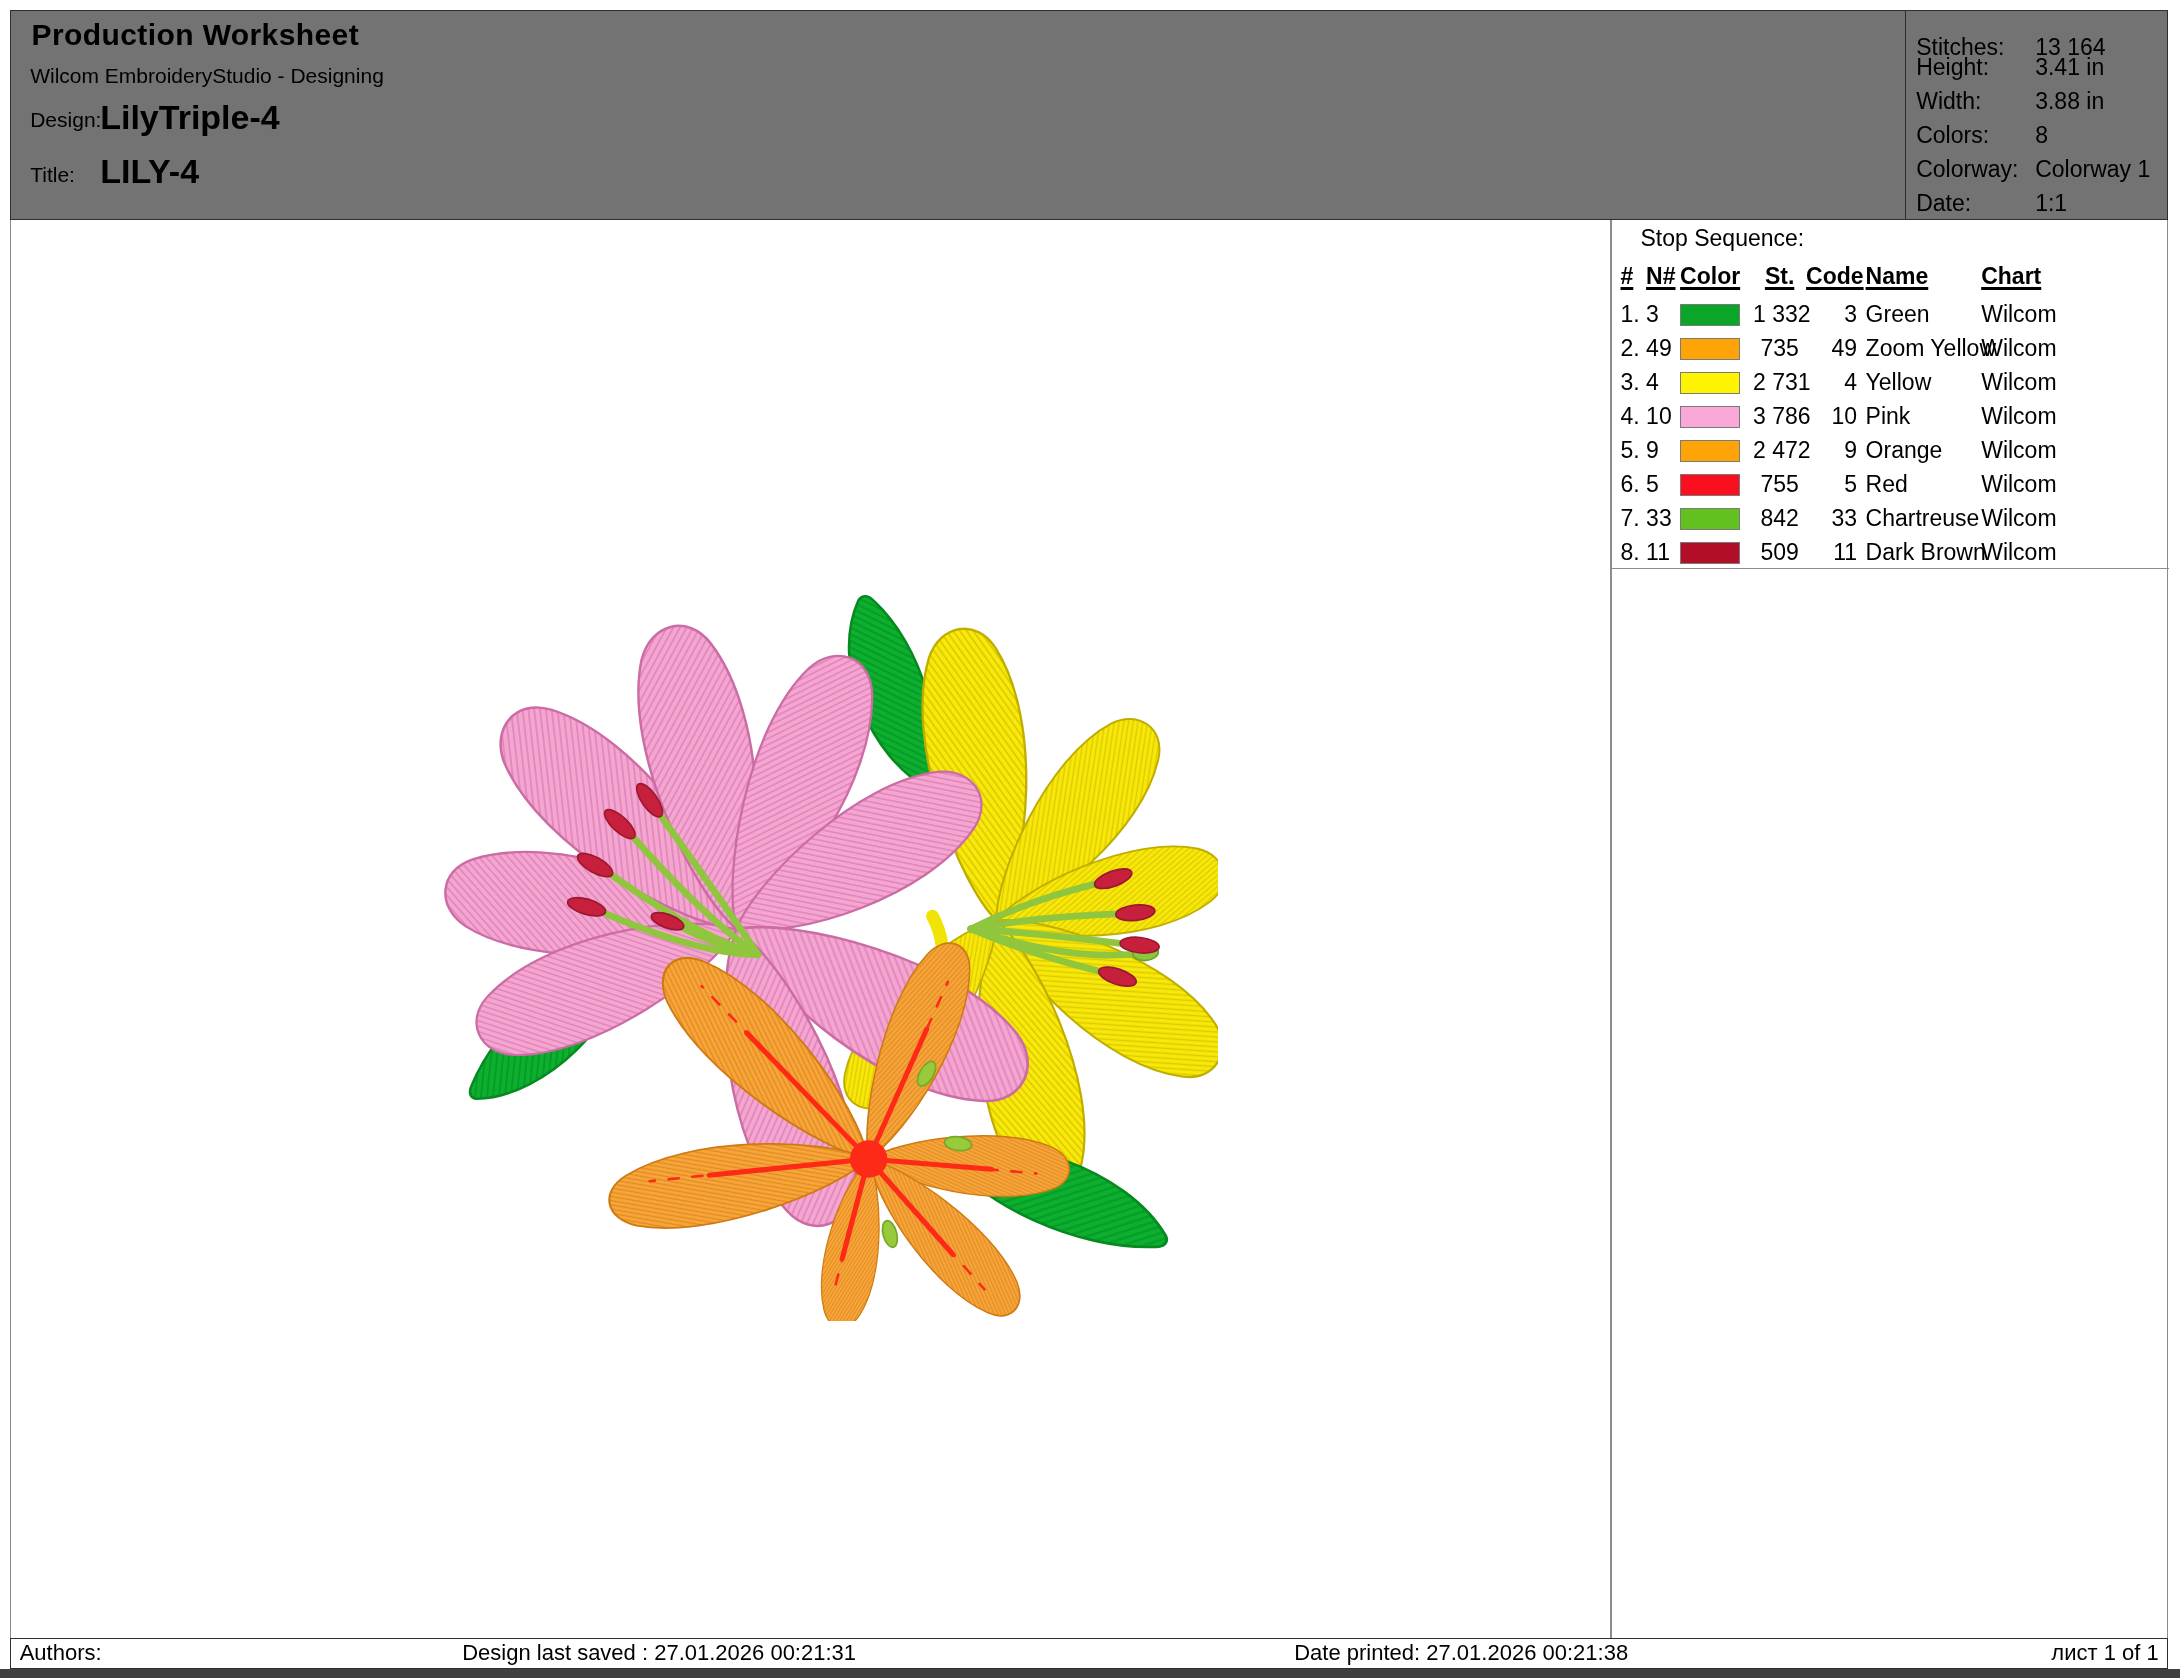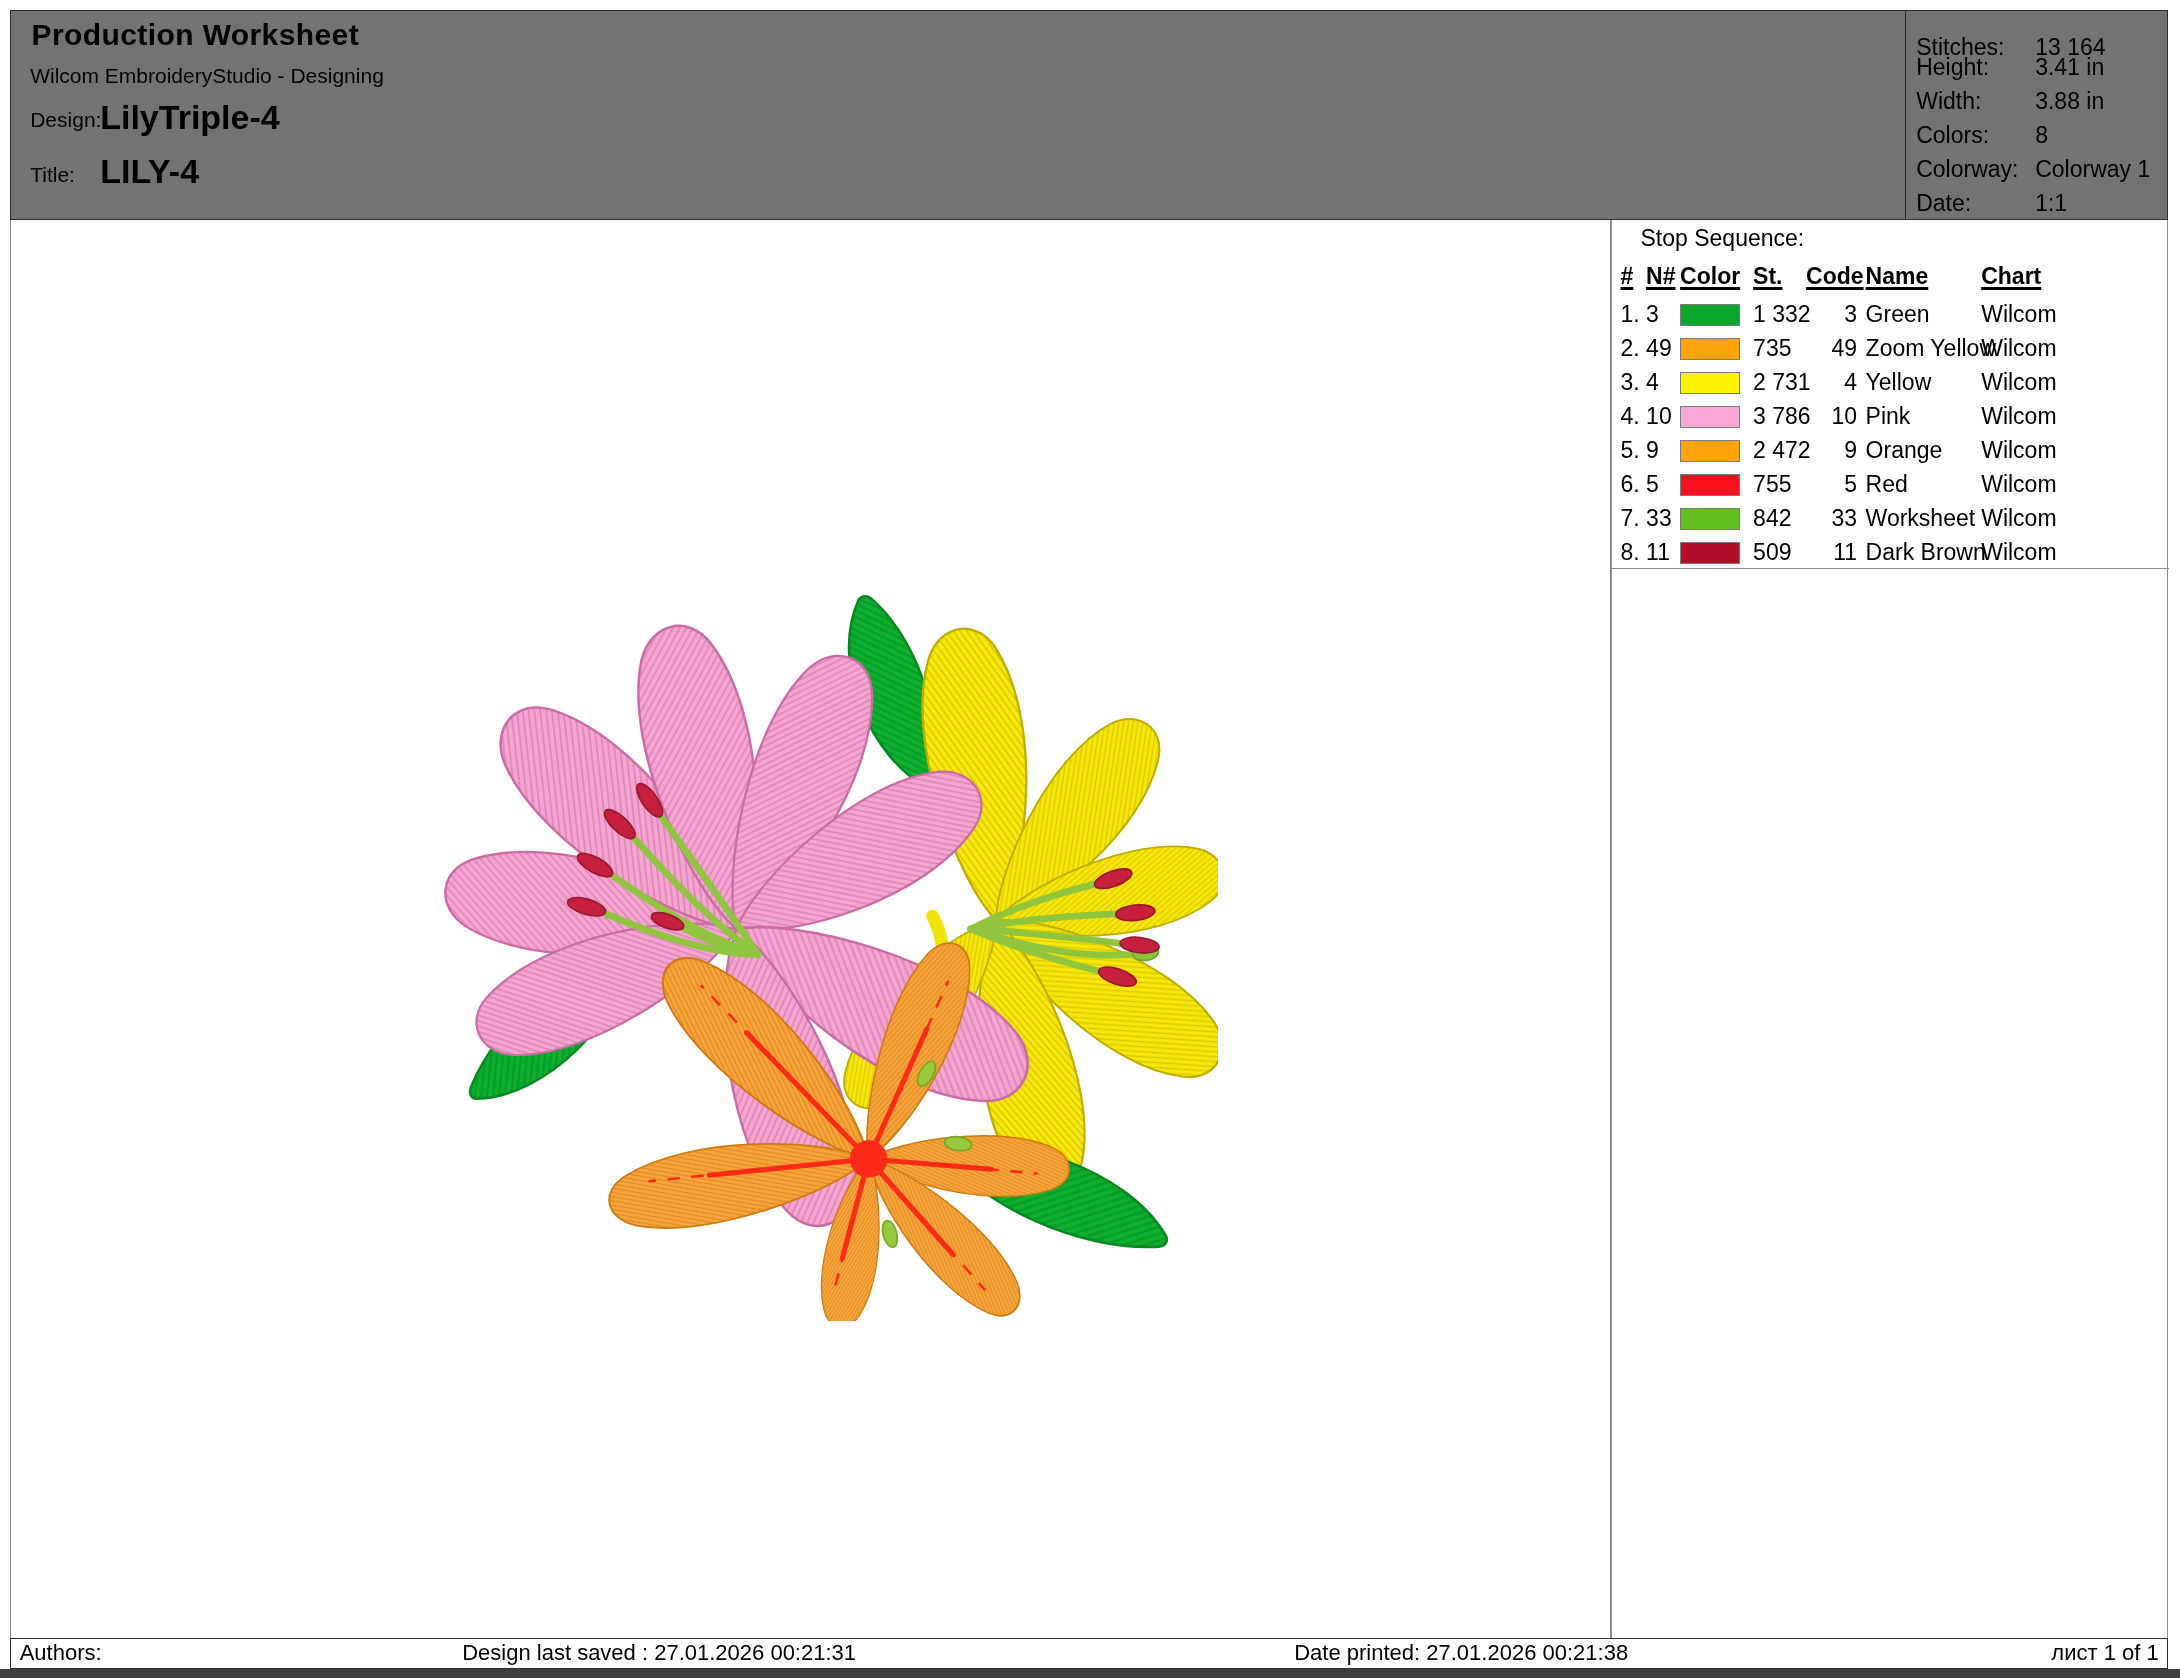--- a/index.html
+++ b/index.html
@@ -35,21 +35,21 @@
 
   
   .seq-title{left:8.5px;top:5.1px;font-size:23px;margin-left:20px;}
   .seq-head{position:absolute;left:8.5px;top:43px;width:543px;display:flex;font-size:23px;font-weight:bold;}
   .seq-head .cell{text-decoration:underline;text-decoration-thickness:2.6px;text-underline-offset:3.4px;}
   .seq-row{position:absolute;left:8.5px;width:543px;height:34px;display:flex;align-items:center;font-size:23px;}
   .cell{display:block;white-space:nowrap;}
   .c-num{width:25.6px;}
   .c-n{width:34px;}
   .c-swatch{width:73px;}
-  .c-st{width:53px;text-align:left;}
+  .c-st{width:53px;text-align:center;}
   .c-code{width:51px;text-align:right;}
   .c-name{width:119px;padding-left:8.5px;}
   .c-chart{flex:1;padding-left:5.1px;}
   .seq-head .c-name,.seq-head .c-chart{text-align:left;}
   .swatch{display:inline-block;width:60px;height:22px;border:1.7px solid #7a7a7a;vertical-align:middle;}
 
   
   .ft{position:absolute;top:3.4px;font-size:22px;line-height:22px;}
   .ft-authors{left:8.5px;}
   .ft-saved{left:451px;}
@@ -168,21 +168,21 @@
         <span class="cell c-code">5</span>
         <span class="cell c-name">Red</span>
         <span class="cell c-chart">Wilcom</span>
       </div>
       <div class="seq-row" style="top: 281px;">
         <span class="cell c-num">7.</span>
         <span class="cell c-n">33</span>
         <span class="cell c-swatch"><span class="swatch" style="background: rgb(98, 193, 30);"></span></span>
         <span class="cell c-st">842</span>
         <span class="cell c-code">33</span>
-        <span class="cell c-name">Worksheet</span>
+        <span class="cell c-name">Chartreuse</span>
         <span class="cell c-chart">Wilcom</span>
       </div>
       <div class="seq-row" style="top: 315px;">
         <span class="cell c-num">8.</span>
         <span class="cell c-n">11</span>
         <span class="cell c-swatch"><span class="swatch" style="background: rgb(179, 14, 39);"></span></span>
         <span class="cell c-st">509</span>
         <span class="cell c-code">11</span>
         <span class="cell c-name">Dark Brown</span>
         <span class="cell c-chart">Wilcom</span>

